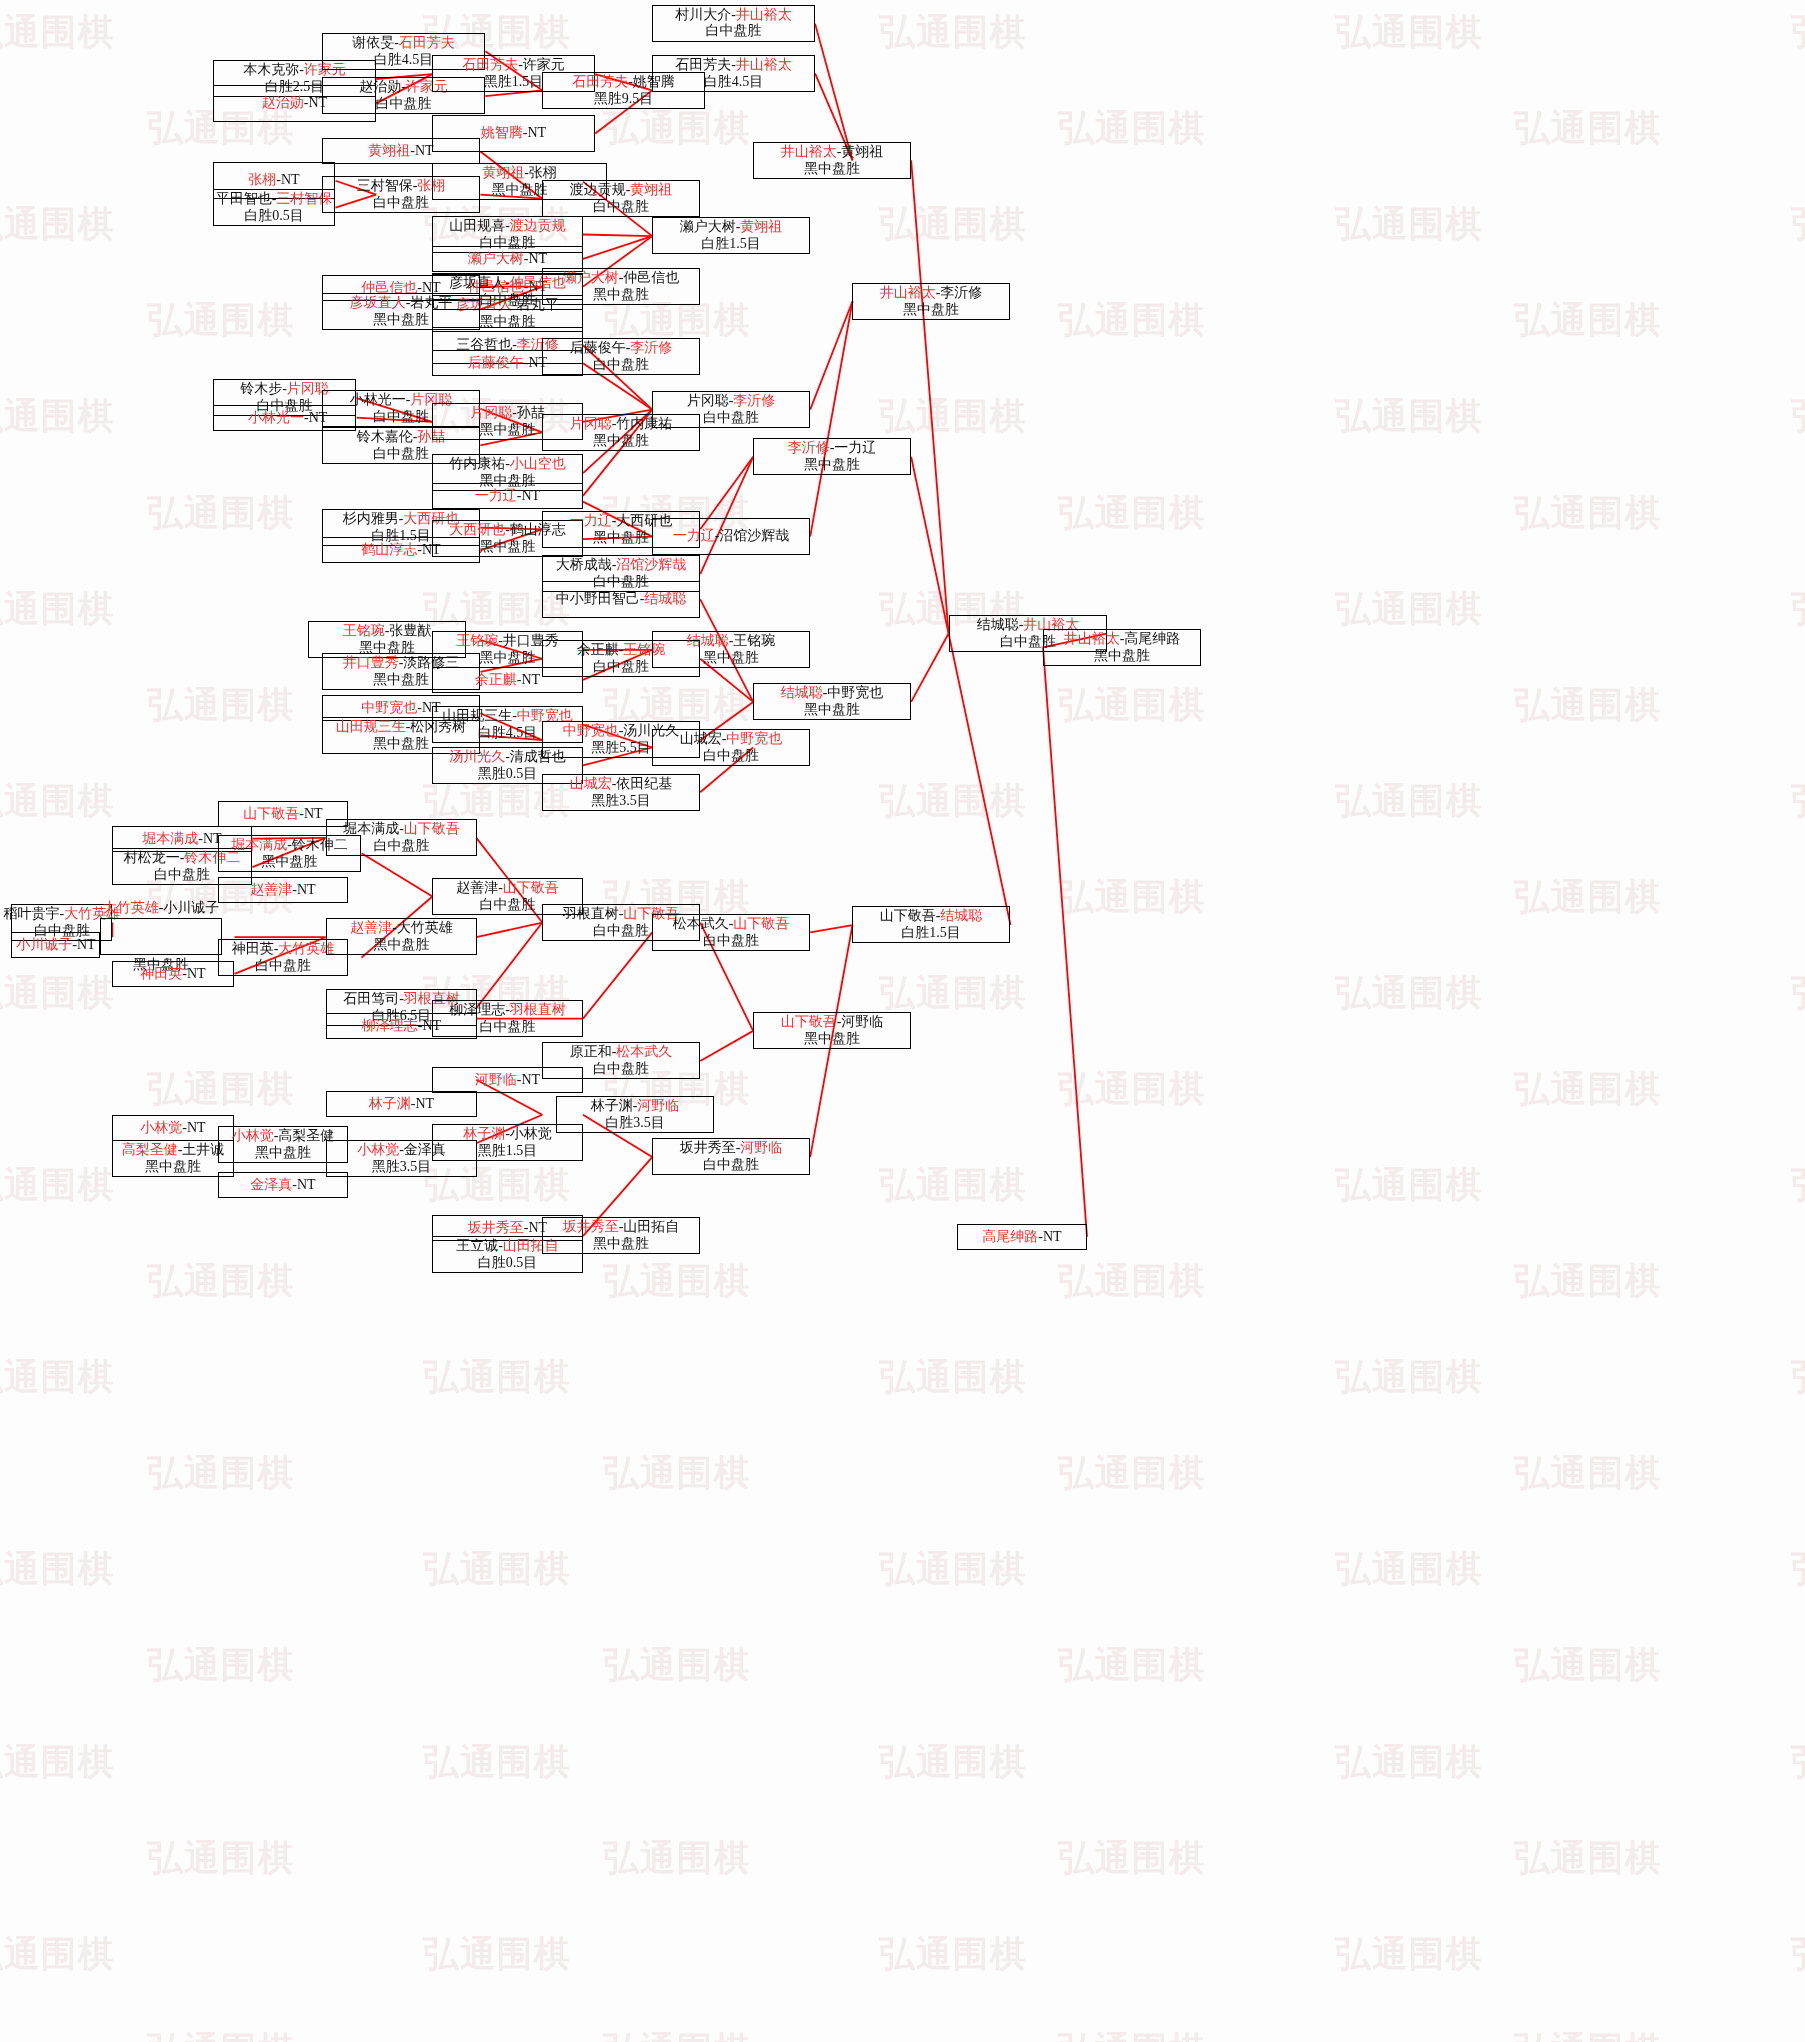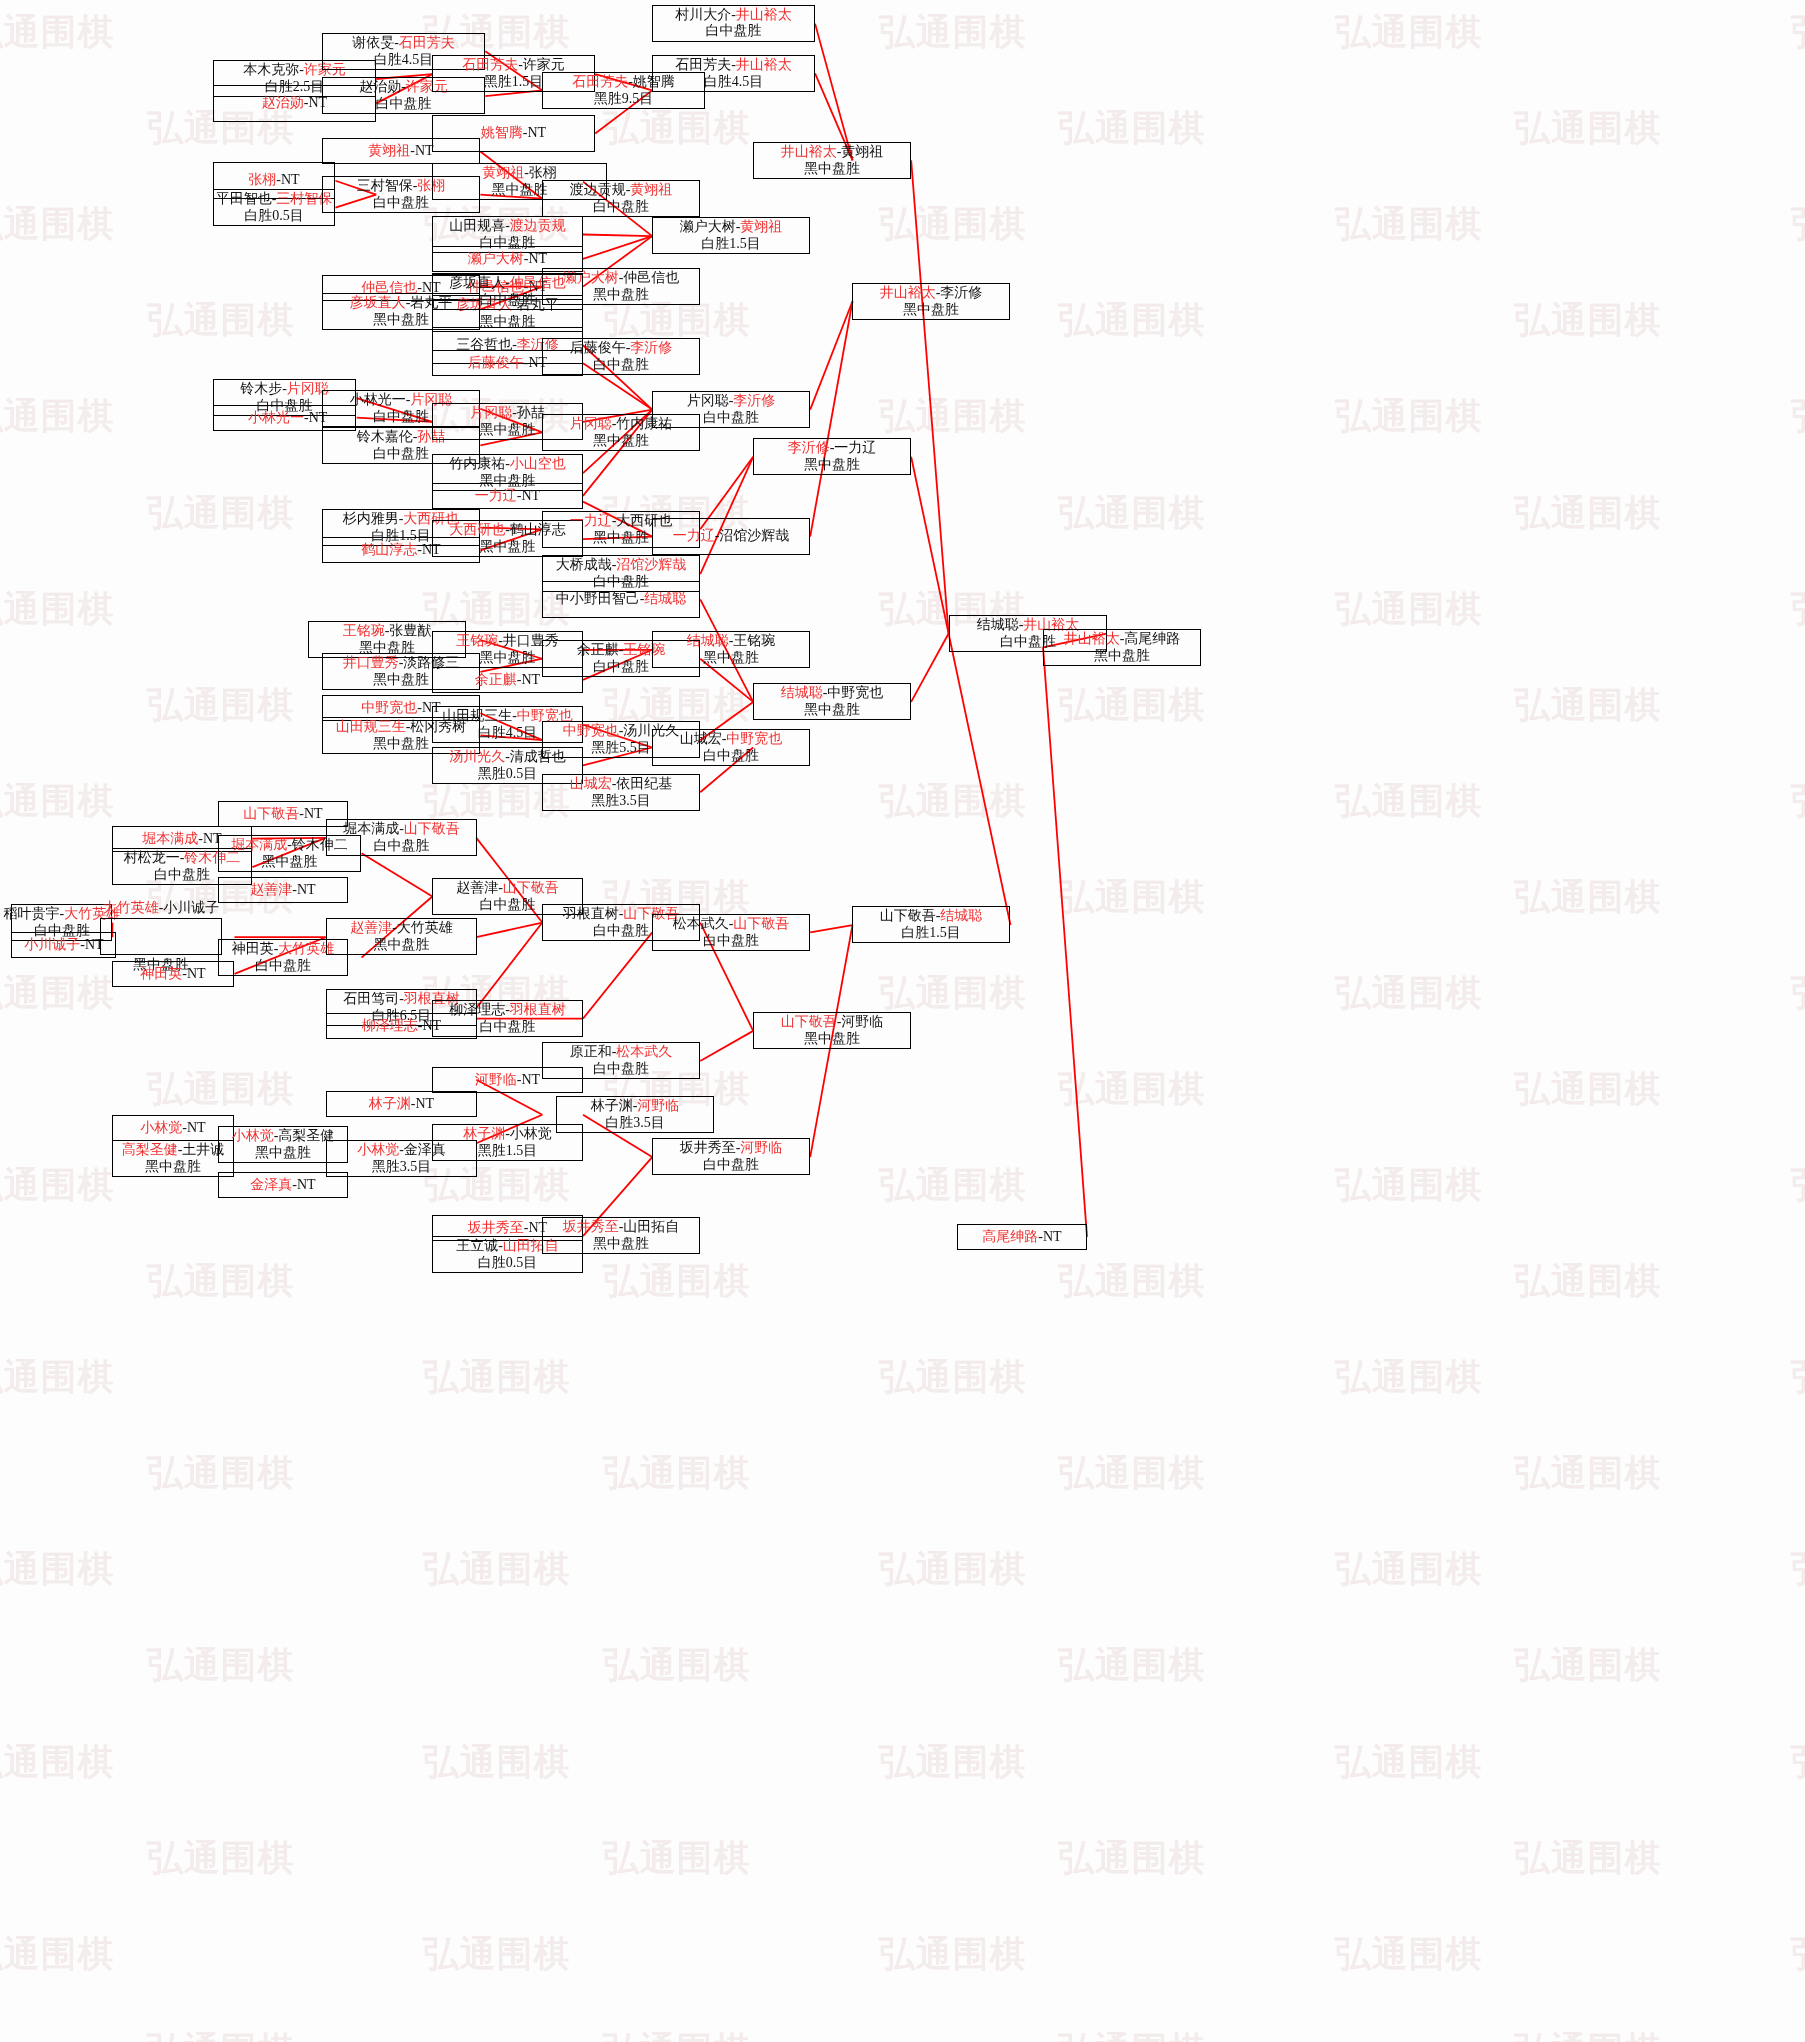--- a/index.html
+++ b/index.html
@@ -479,21 +479,21 @@
         <div class="ln1"><span class="n">堀本满成</span><span class="sep">-</span><span class="w">山下敬吾</span></div>
         <div class="ln2">白中盘胜</div>
       </div>
       <div class="mbox" style="left: 218px; top: 877px; width: 130px; height: 26px;">
         <div class="ln1"><span class="w">赵善津</span><span class="sep">-</span><span class="n">NT</span></div>
       </div>
       <div class="mbox" style="left: 11.4px; top: 904px; width: 101px; height: 37px;">
         <div class="ln1"><span class="n">稻叶贵宇</span><span class="sep">-</span><span class="w">大竹英雄</span></div>
         <div class="ln2">白中盘胜</div>
       </div>
-      <div class="mbox" style="left: 11.4px; top: 932px; width: 105px; height: 26px;">
+      <div class="mbox" style="left: 11.4px; top: 932px; width: 89px; height: 26px;">
         <div class="ln1"><span class="w">小川诚子</span><span class="sep">-</span><span class="n">NT</span></div>
       </div>
       <div class="mbox" style="left: 100px; top: 918px; width: 122px; height: 37px; gap: 40px;">
         <div class="ln1"><span class="w">大竹英雄</span><span class="sep">-</span><span class="n">小川诚子</span></div>
         <div class="ln2">黑中盘胜</div>
       </div>
       <div class="mbox" style="left: 112px; top: 961px; width: 122px; height: 26px;">
         <div class="ln1"><span class="w">神田英</span><span class="sep">-</span><span class="n">NT</span></div>
       </div>
       <div class="mbox" style="left: 218px; top: 939px; width: 130px; height: 37px;">

